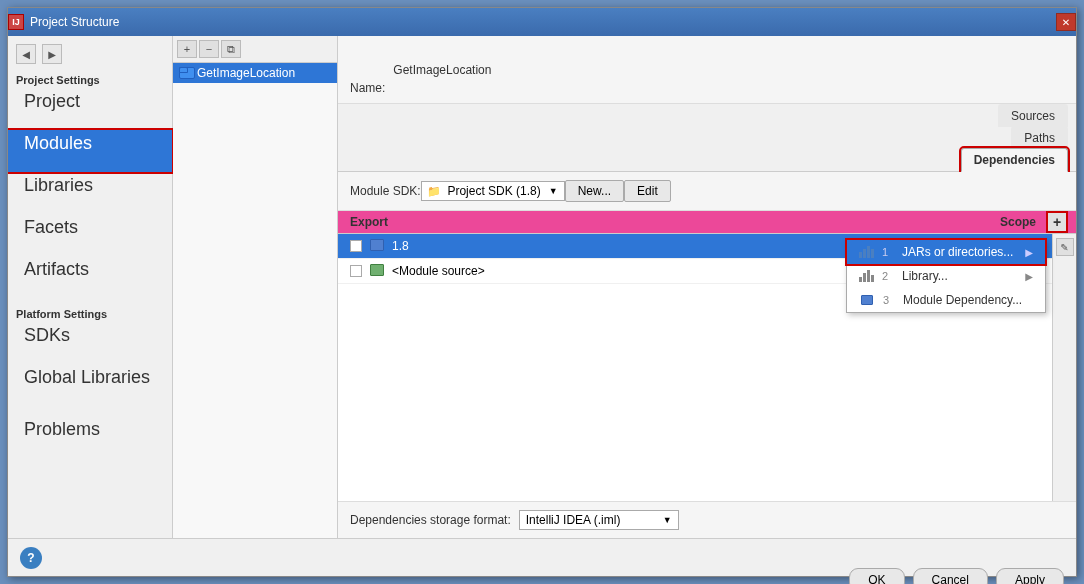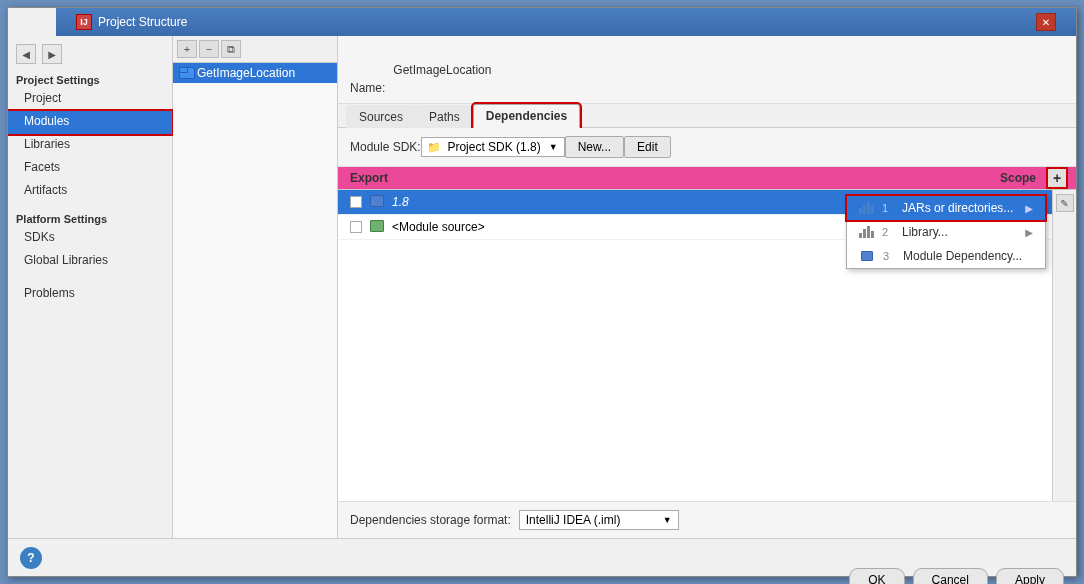--- a/index.html
+++ b/index.html
@@ -21,24 +21,23 @@
       border: 1px solid #888;
       box-shadow: 2px 2px 8px rgba(0,0,0,0.4);
       display: flex;
       flex-direction: column;
     }
     .title-bar {
       background: linear-gradient(to bottom, #4a7fc1, #3a6aac);
       height: 28px;
       display: flex;
       align-items: center;
-      padding: 0 20px;
+      padding: 0 0;
       color: white;
       flex-shrink: 0;
-      margin-left: 48px;
     }
     .title-bar-icon {
       width: 16px;
       height: 16px;
       background: #c44;
       border: 1px solid #a00;
       margin-right: 6px;
       display: flex;
       align-items: center;
       justify-content: center;
@@ -99,22 +98,22 @@
       cursor: pointer;
       color: #555;
     }
     .section-header {
       font-size: 11px;
       font-weight: bold;
       color: #333;
       padding: 4px 8px 2px 8px;
     }
     .sidebar-item {
-      padding: 3px 8px 6px 16px;
-      font-size: 12px;
+      padding: 3px 8px 18px 16px;
+      font-size: 18px;
       color: #333;
       cursor: pointer;
     }
     .sidebar-item.selected {
       background: #2e76d6;
       color: white;
     }
     
     .module-list-area {
       width: 165px;
@@ -209,20 +208,21 @@
       color: #333;
     }
     
     .tabs-row {
       display: flex;
       align-items: flex-end;
       padding: 0 8px;
       background: #f0f0f0;
       border-bottom: 1px solid #ccc;
       gap: 0;
+      flex-direction: column;
     }
     .tab {
       padding: 4px 12px;
       font-size: 12px;
       cursor: pointer;
       color: #333;
       border: 1px solid transparent;
       border-bottom: none;
       margin-bottom: -1px;
       background: #e8e8e8;
@@ -299,21 +299,20 @@
       display: flex;
       align-items: center;
       padding: 5px 12px;
       font-size: 12px;
       border-bottom: 1px solid #f0f0f0;
       cursor: pointer;
     }
     .dep-row.selected {
       background: #2e76d6;
       color: white;
-      font-style: italic;
     }
     .dep-checkbox {
       width: 12px;
       height: 12px;
       border: 1px solid #aaa;
       background: white;
       margin-right: 8px;
       flex-shrink: 0;
     }
     .dep-icon {

